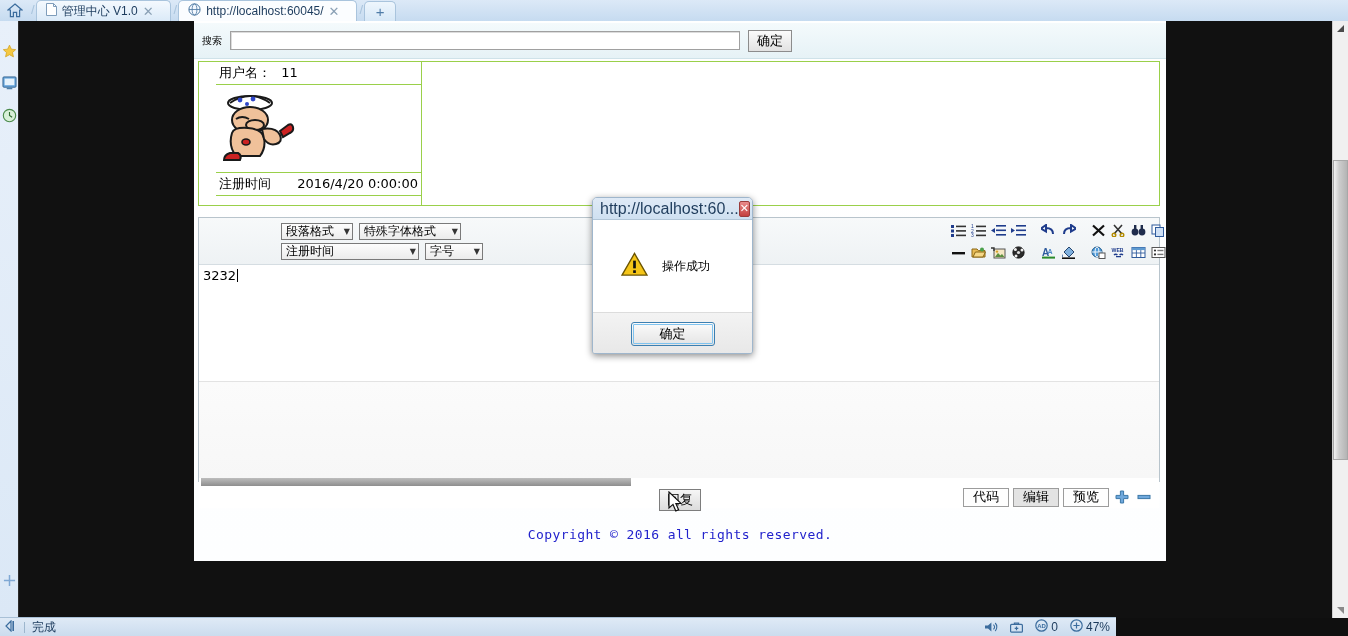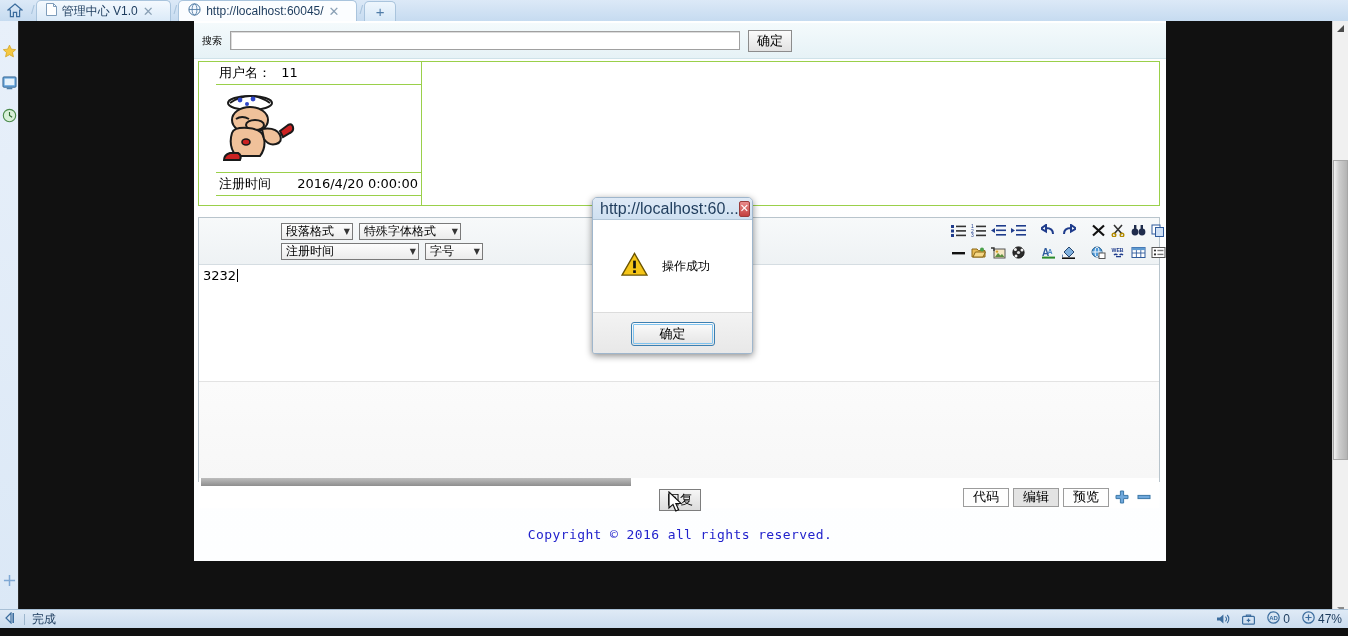--- a/index.html
+++ b/index.html
@@ -203,21 +203,21 @@
   }
   .m-ok{
     width:84px;height:24px;border:1px solid #3c7fb1;border-radius:3px;
     background:linear-gradient(#fbfbfb,#e4e4e4);
     font-size:13px;font-family:"DejaVu Sans",sans-serif;cursor:pointer;
     outline:1px solid #7fc3ef;outline-offset:-3px;
   }
 
   
   #statusbar{
-    position:absolute;left:0;bottom:8px;width:1348px;height:18px;
+    position:absolute;left:0;bottom:0;width:1116px;height:18px;
     background:linear-gradient(#dfeaf6,#cbdcee);border-top:1px solid #a8c0d6;
     display:flex;align-items:center;font-size:12px;color:#1b3a5c;
   }
   #statusbar .sb-left{display:flex;align-items:center;gap:7px;padding-left:4px;}
   #statusbar .sb-div{width:1px;height:11px;background:#9db6cd;}
   #statusbar .sb-right{margin-left:auto;display:flex;align-items:center;
     gap:12px;padding-right:6px;}
   .sb-item{display:flex;align-items:center;gap:3px;cursor:pointer;}
 </style>
 </head>

